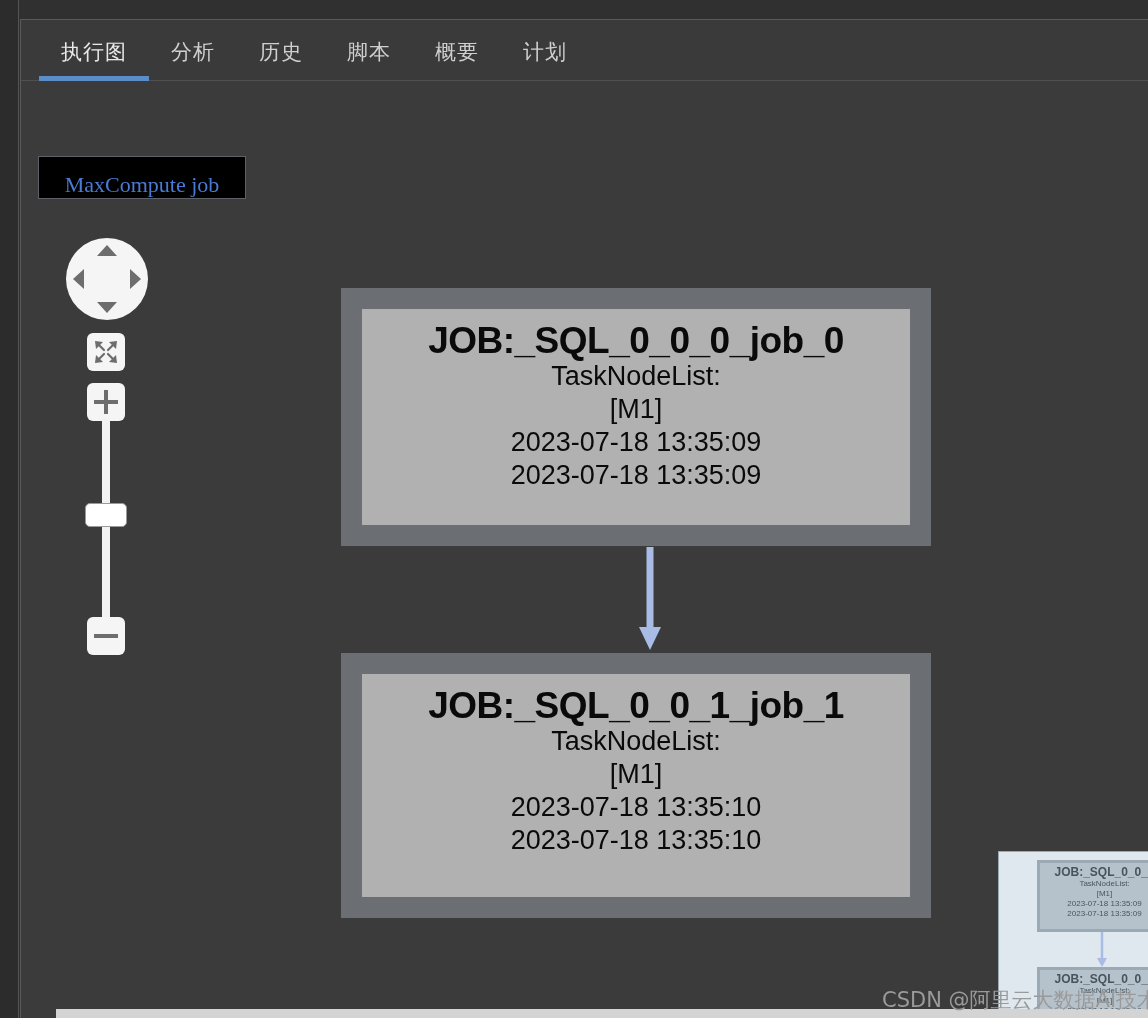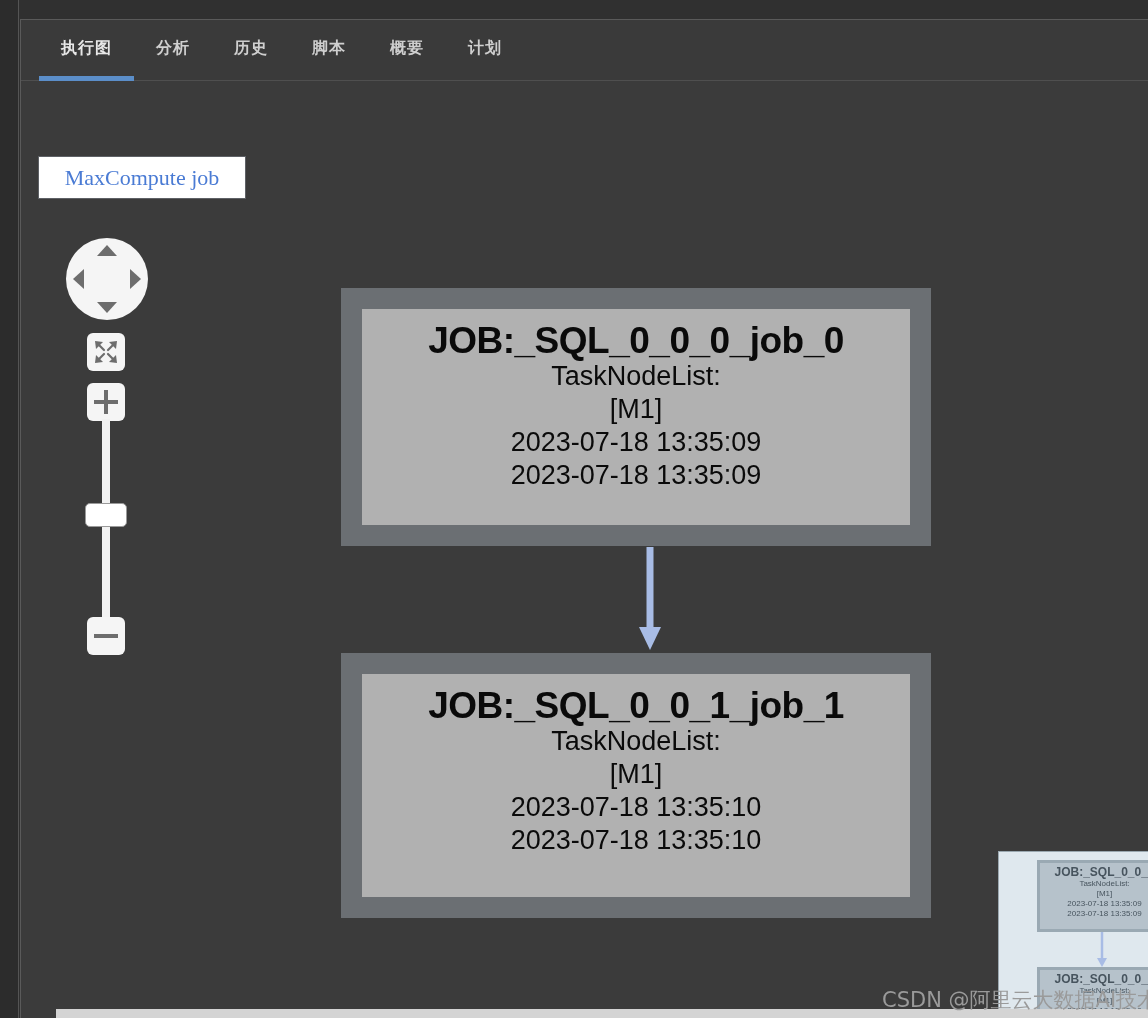--- a/index.html
+++ b/index.html
@@ -47,27 +47,26 @@
     background: #3a3a3a;
     border-bottom: 1px solid #4f4f4f;
     display: flex;
     align-items: flex-start;
     padding-left: 18px;
   }
   .tab {
     position: relative;
     height: 61px;
     padding: 18px 22px 0 22px;
-    font-size: 16px;
+    font-size: 21px;
     color: #cfcfcf;
     letter-spacing: 1px;
     cursor: pointer;
     white-space: nowrap;
     font-family: "DejaVu Sans", "Liberation Sans", sans-serif;
-    font-weight: bold;
   }
   .tab.active { color: #e8e8e8; }
   .tab.active::after {
     content: "";
     position: absolute;
     left: 0; bottom: 0;
     width: 100%; height: 5px;
     background: #5b8ec9;
   }
 
@@ -80,23 +79,23 @@
     background: #3b3b3b;
     overflow: hidden;
   }
 
   
   .job-chip {
     position: absolute;
     left: 17px; top: 75px;
     width: 208px; height: 43px;
     border: 1px solid #5e6166;
-    background: #ffffff;
+    background: #000000;
     display: flex;
-    align-items: center;
+    align-items: flex-end;
     justify-content: center;
     cursor: pointer;
   }
   .job-chip span {
     color: #4a7bd4;
     font-family: "Liberation Serif", "DejaVu Serif", serif;
     font-size: 22px;
   }
 
   

